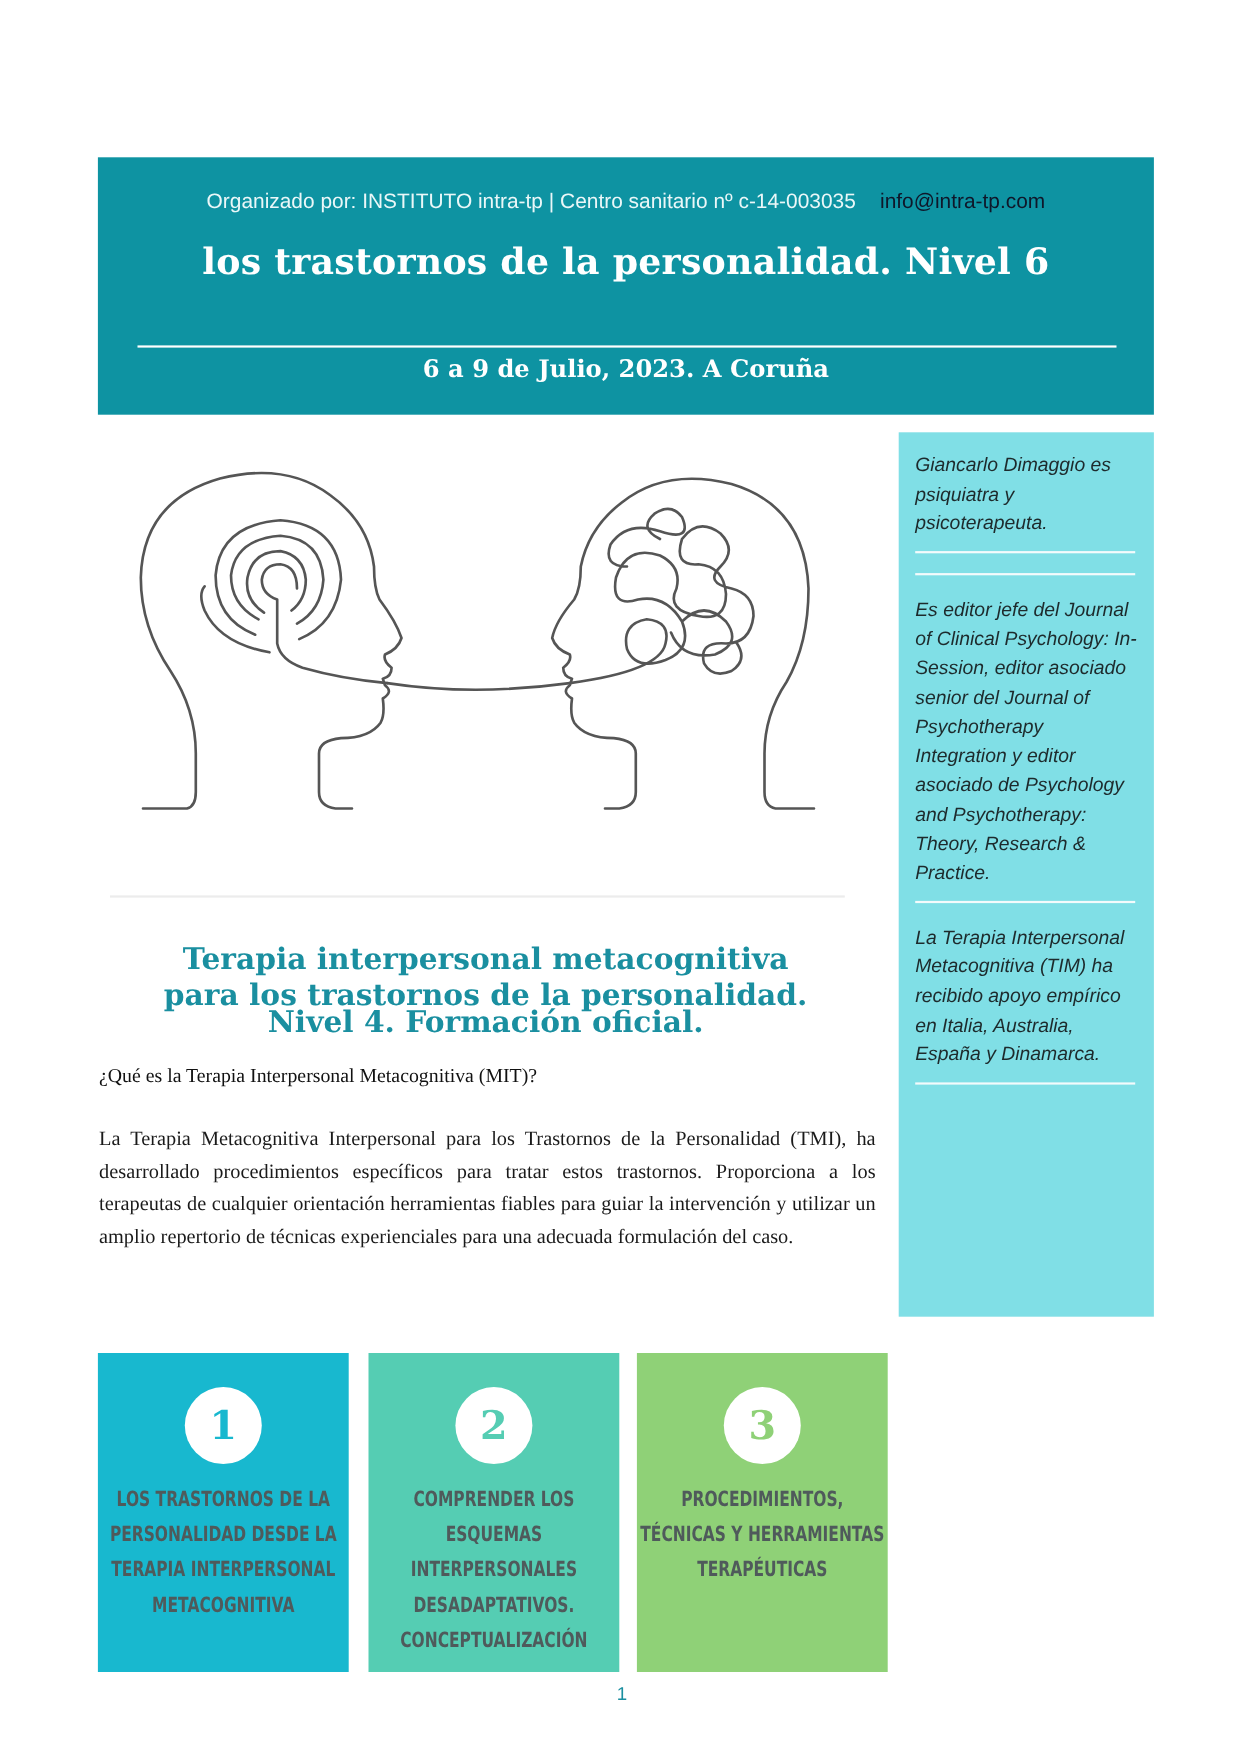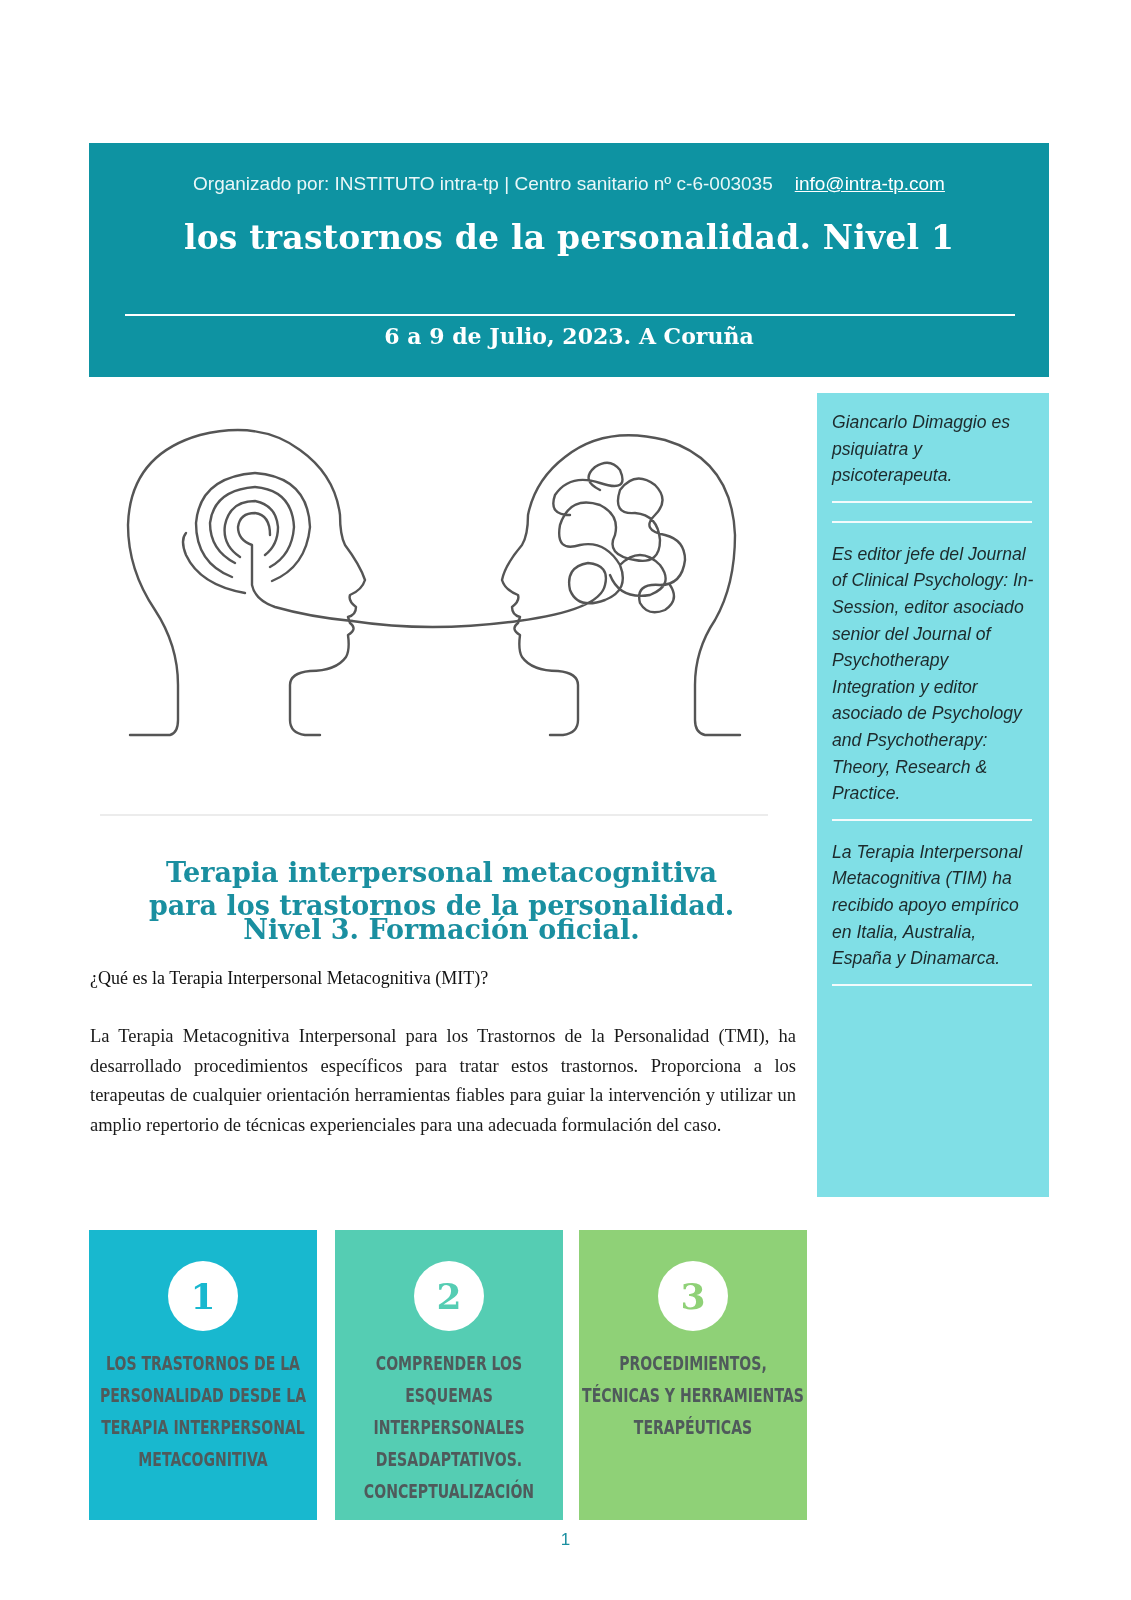--- a/index.html
+++ b/index.html
@@ -2,21 +2,21 @@
 <html><head>
 <meta charset="utf-8">
 <style>
   html, body { margin: 0; padding: 0; background: #ffffff; }
   body { width: 1131px; height: 1600px; position: relative; overflow: hidden; font-family: "Liberation Sans", sans-serif; }
   .header {
     position: absolute; left: 89px; top: 143px; width: 960px; height: 234px;
     background: #0e93a2; color: #fff; box-sizing: border-box; text-align: center;
   }
   .org-line { position: absolute; top: 30px; left: 0; right: 0; font-size: 19px; color: #eaf7f8; font-family: "Liberation Sans", sans-serif; }
-  .org-line .email { color: #ffffff; text-decoration: underline; margin-left: 22px; }
+  .org-line .email { color: #0f172a; margin-left: 22px; }
   .main-title { position: absolute; top: 72px; left: 20px; right: 20px; font-family: "DejaVu Serif", serif; font-weight: bold; font-size: 33px; line-height: 46px; letter-spacing: 0.2px; }
   .title-rule { position: absolute; top: 171px; left: 36px; right: 34px; height: 2px; background: #ffffff; }
   .subtitle { position: absolute; top: 180px; left: 0; right: 0; font-family: "DejaVu Serif", serif; font-weight: bold; font-size: 22px; }
 
   .illustration { position: absolute; left: 100px; top: 395px; width: 670px; height: 420px; }
   .illus-rule { position: absolute; left: 100px; top: 814px; width: 668px; height: 2px; background: #ececec; }
 
   .course-title { position: absolute; left: 89px; top: 832px; width: 705px; text-align: center; color: #1a8fa0; font-family: "DejaVu Serif", serif; font-weight: bold; font-size: 27px; line-height: 33px; margin-top: 24px; }
   .course-level { position: absolute; left: 89px; top: 914px; width: 705px; text-align: center; color: #1a8fa0; font-family: "DejaVu Serif", serif; font-weight: bold; font-size: 27px; }
 
@@ -37,24 +37,24 @@
 
   .sidebar { position: absolute; left: 817px; top: 393px; width: 232px; height: 804px; background: #80dfe6; box-sizing: border-box; padding: 16px 14px 0 15px; }
   .side-para { font-style: italic; font-size: 17.6px; line-height: 26.6px; color: #1d2a2c; font-family: "Liberation Sans", sans-serif; }
   .side-rule { height: 2px; background: #f3fbfc; margin: 12px 0 18px 0; width: 200px; }
 </style>
 </head>
 <body>
 
 <div class="header">
   <div class="org-line">
-    <span>Organizado por: INSTITUTO intra-tp | Centro sanitario nº c-6-003035</span><a class="email">info@intra-tp.com</a>
+    <span>Organizado por: INSTITUTO intra-tp | Centro sanitario nº c-14-003035</span><a class="email">info@intra-tp.com</a>
   </div>
   <div class="main-title">
-    <div>los trastornos de la personalidad. Nivel 1</div>
+    <div>los trastornos de la personalidad. Nivel 6</div>
   </div>
   <div class="title-rule"></div>
   <div class="subtitle">6 a 9 de Julio, 2023. A Coruña</div>
 </div>
 
 <div class="illustration">
   <svg width="670" height="420" viewBox="0 0 670 420" fill="none" stroke="#555" stroke-width="2.4" stroke-linecap="round" stroke-linejoin="round">
     <g>
 
       <path d="M30 340 L70 340 Q78 338 78 325 L78 290 Q78 250 55 215 Q28 175 28 130 Q30 60 100 40 Q160 25 200 55 Q235 80 240 120 Q240 140 245 150 Q260 170 265 185 Q262 195 250 200 Q248 206 256 212 Q256 220 248 222 L250 228 Q258 234 248 240 Q250 255 246 262 Q236 276 210 276 Q190 278 190 290 L190 325 Q190 338 205 340 L220 340"></path>
@@ -73,21 +73,21 @@
       <path d="M418 226 Q500 215 505 190 Q510 170 488 168 Q465 172 470 195 Q478 215 505 205 Q530 195 520 170 Q505 145 480 150 Q455 158 460 130 Q470 100 500 110 Q520 120 515 140 Q505 160 535 165 Q560 170 560 145 Q558 120 535 118 Q512 120 520 95 Q535 75 555 90 Q570 105 555 120 Q540 135 565 140 Q585 145 585 165 Q582 190 560 190 Q535 188 540 208 Q548 222 565 215 Q580 205 570 190 M470 120 Q448 120 455 100 Q470 78 500 88 Q530 98 520 75 Q510 62 495 72 Q480 85 500 95 M520 170 Q540 150 560 170 Q575 190 550 200 Q520 205 510 180"></path>
     </g>
   </svg>
 </div>
 <div class="illus-rule"></div>
 
 <div class="course-title">
   <div>Terapia interpersonal metacognitiva</div>
   <div>para los trastornos de la personalidad.</div>
 </div>
-<div class="course-level">Nivel 3. Formación oficial.</div>
+<div class="course-level">Nivel 4. Formación oficial.</div>
 
 <div class="question">¿Qué es la Terapia Interpersonal Metacognitiva (MIT)?</div>
 <div class="body-text">La Terapia Metacognitiva Interpersonal para los Trastornos de la Personalidad (TMI), ha desarrollado procedimientos específicos para tratar estos trastornos. Proporciona a los terapeutas de cualquier orientación herramientas fiables para guiar la intervención y utilizar un amplio repertorio de técnicas experienciales para una adecuada formulación del caso.</div>
 
 <div class="step-box b1">
   <div class="step-circle">1</div>
   <div class="step-label">Los trastornos de la personalidad desde la terapia interpersonal metacognitiva</div>
 </div>
 <div class="step-box b2">
   <div class="step-circle">2</div>

